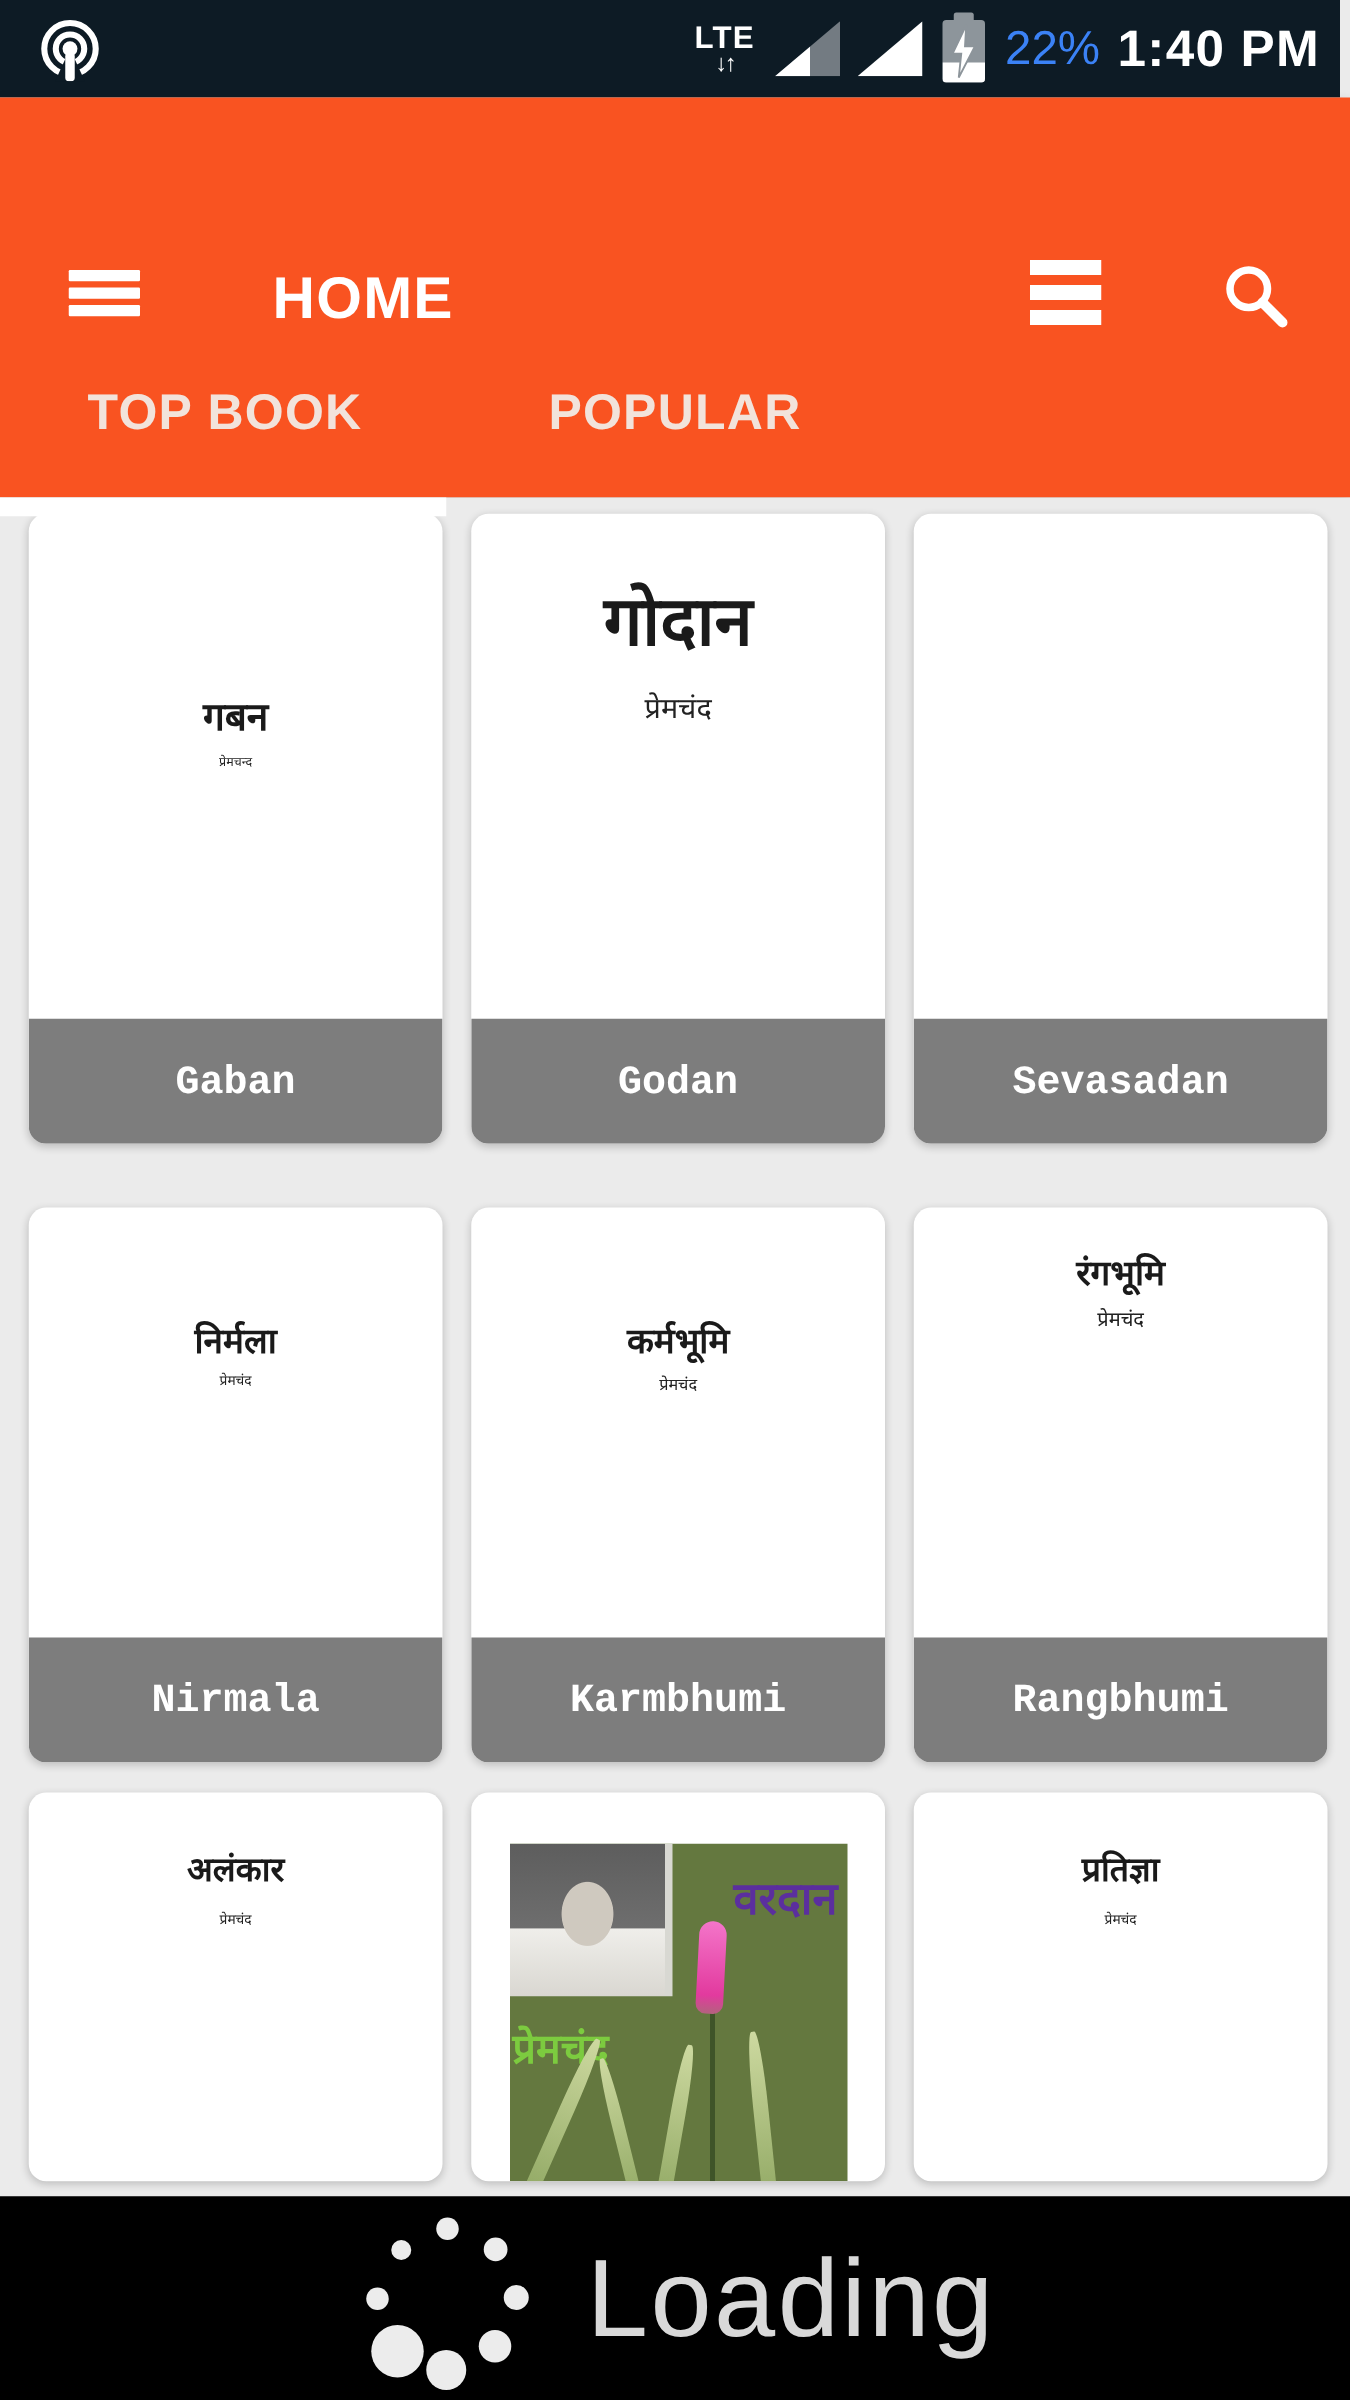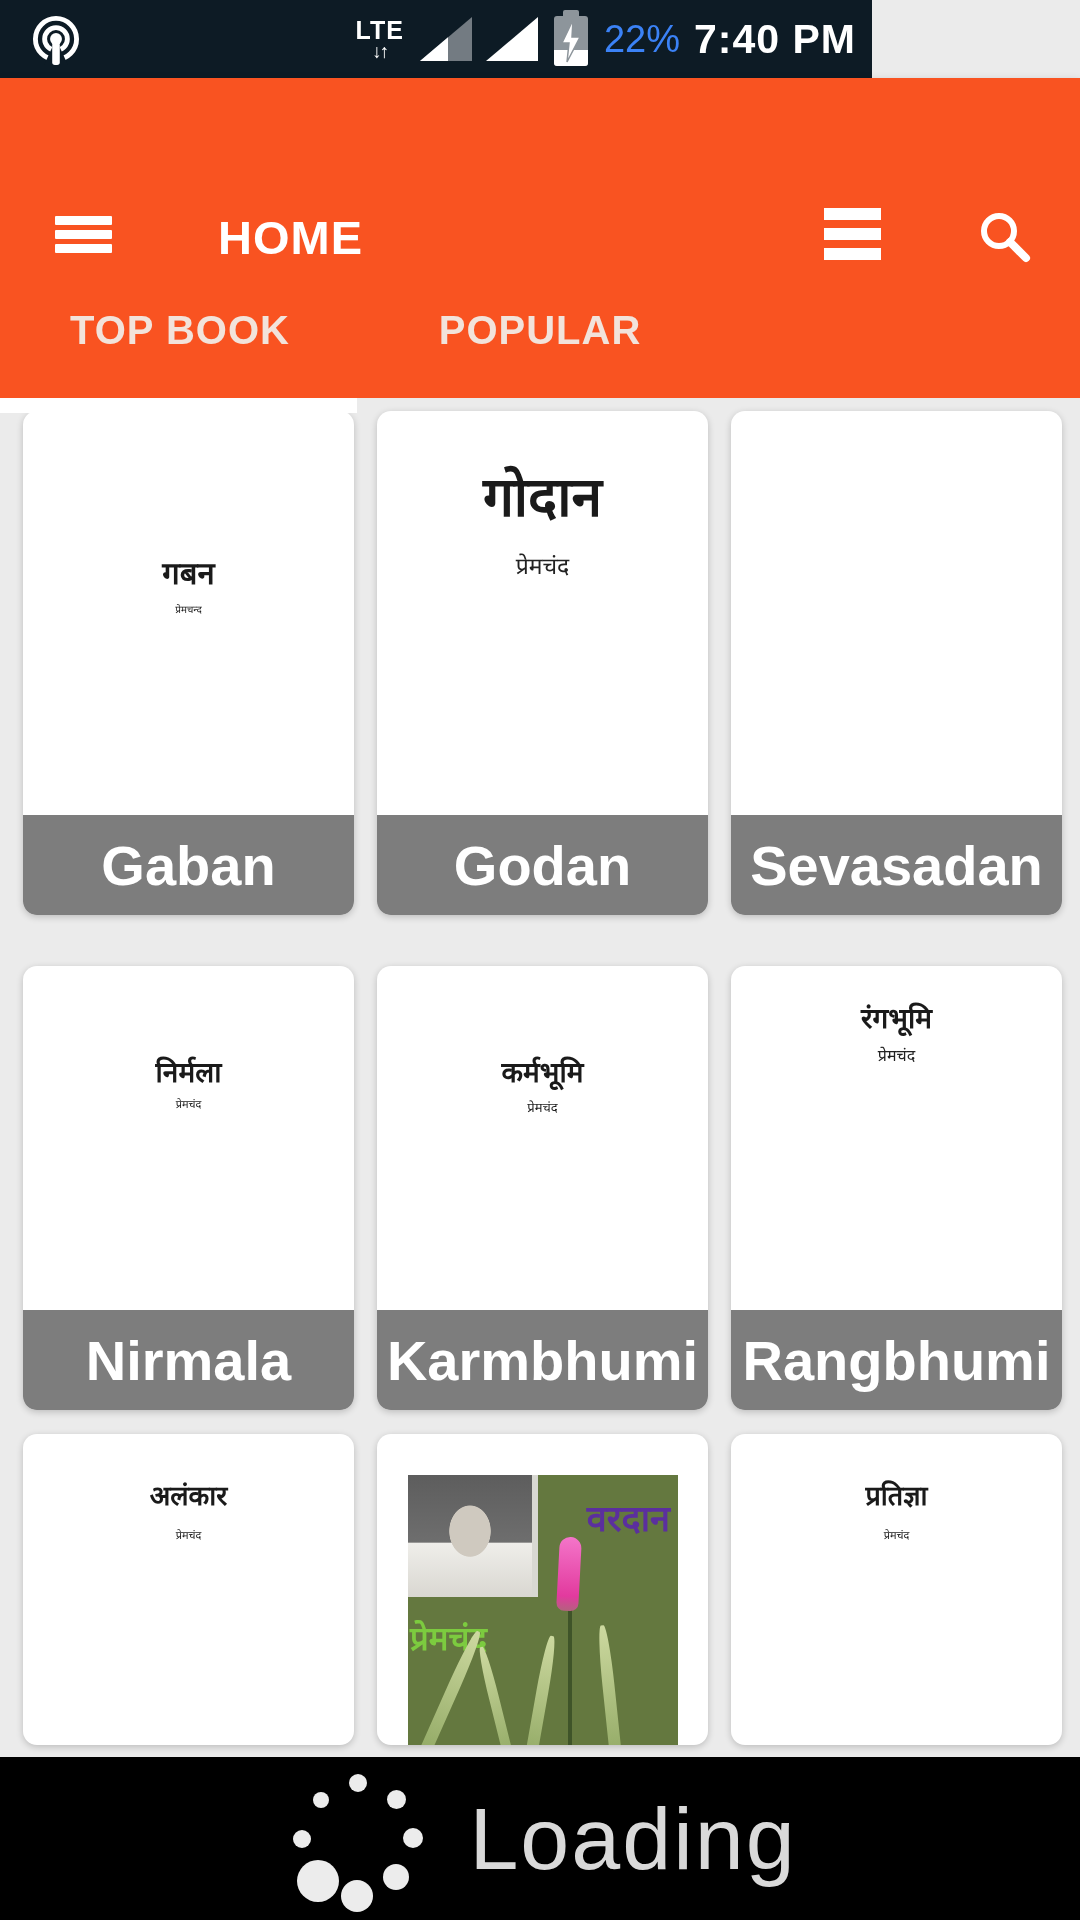--- a/index.html
+++ b/index.html
@@ -2,21 +2,21 @@
 <html><head>
 <meta charset="utf-8">
 <style>
   * { margin:0; padding:0; box-sizing:border-box; }
   html,body { width:1080px; height:1920px; }
   body { font-family:"Liberation Sans", sans-serif; background:#EBEBEB; }
   #screen { position:relative; width:1080px; height:1920px; overflow:hidden; background:#EBEBEB; }
 
   
   .status-bar {
-    position:absolute; left:0; top:0; width:872px; height:78px;
+    position:absolute; left:0; top:0; width:1072px; height:78px;
     background:#0D1B25; color:#FFFFFF;
     display:flex; align-items:center;
   }
   .sb-left { margin-left:30px; display:flex; align-items:center; }
   .sb-right { margin-left:auto; margin-right:16px; display:flex; align-items:center; gap:14px; }
   .lte-wrap { display:flex; flex-direction:column; align-items:center; line-height:1; margin-right:2px; }
   .lte-text { font-size:25px; font-weight:bold; letter-spacing:1px; }
   .lte-arrows { font-size:19px; letter-spacing:-2px; margin-top:-1px; font-weight:bold; }
   .batt { position:relative; width:38px; height:58px; display:flex; flex-direction:column; align-items:center; }
   .batt-cap { width:16px; height:6px; background:#8D959B; border-radius:2px 2px 0 0; }
@@ -68,21 +68,21 @@
   .b4 .cover { padding-top:86px; }  .b4 .cover-title { font-size:28px; } .b4 .cover-author { font-size:13px; margin-top:8px; }
   .b5 .cover { padding-top:32px; }  .b5 .cover-title { font-size:28px; } .b5 .cover-author { font-size:16px; margin-top:8px; }
   .b6 .cover { padding-top:42px; }  .b6 .cover-title { font-size:27px; } .b6 .cover-author { font-size:11px; margin-top:14px; }
   .b8 .cover { padding-top:42px; }  .b8 .cover-title { font-size:27px; } .b8 .cover-author { font-size:11px; margin-top:14px; }
 
   .label-bar {
     position:absolute; left:0; bottom:0; width:100%; height:100px;
     background:#7D7D7D; border-radius:0 0 12px 12px;
     display:flex; align-items:center; justify-content:center;
   }
-  .label-bar span { color:#FFFFFF; font-size:56px; font-weight:bold; }
+  .label-bar span { color:#FFFFFF; font-size:32px; font-weight:bold;font-family:Liberation Mono, monospace; }
 
   
   .photo {
     position:absolute; left:31px; top:41px; width:270px; height:270px; overflow:hidden;
     background:
       radial-gradient(ellipse 90% 30% at 55% 6%, rgba(205,214,180,0.9) 0%, rgba(205,214,180,0) 70%),
       linear-gradient(180deg, #97a579 0%, #85966ا 0%, #85966b 16%, #64783f 42%, #536539 72%, #5d7142 100%);
     background-color:#64783f;
   }
   .portrait {
@@ -153,21 +153,21 @@
       <div class="batt">
         <div class="batt-cap"></div>
         <div class="batt-body">
           <div class="batt-fill"></div>
           <svg class="batt-bolt" viewBox="0 0 34 50">
             <polygon points="19,4 8,27 15,27 13,46 26,21 18,21" fill="#FFFFFF" stroke="#8D959B" stroke-width="1.5"></polygon>
           </svg>
         </div>
       </div>
       <span class="sb-percent">22%</span>
-      <span class="sb-time">7:40 PM</span>
+      <span class="sb-time">1:40 PM</span>
     </div>
   </div>
 
   <div class="app-bar">
     <div class="toolbar">
       <div class="hamburger">
         <span></span>
           <span></span>
           <span></span>
       </div>

